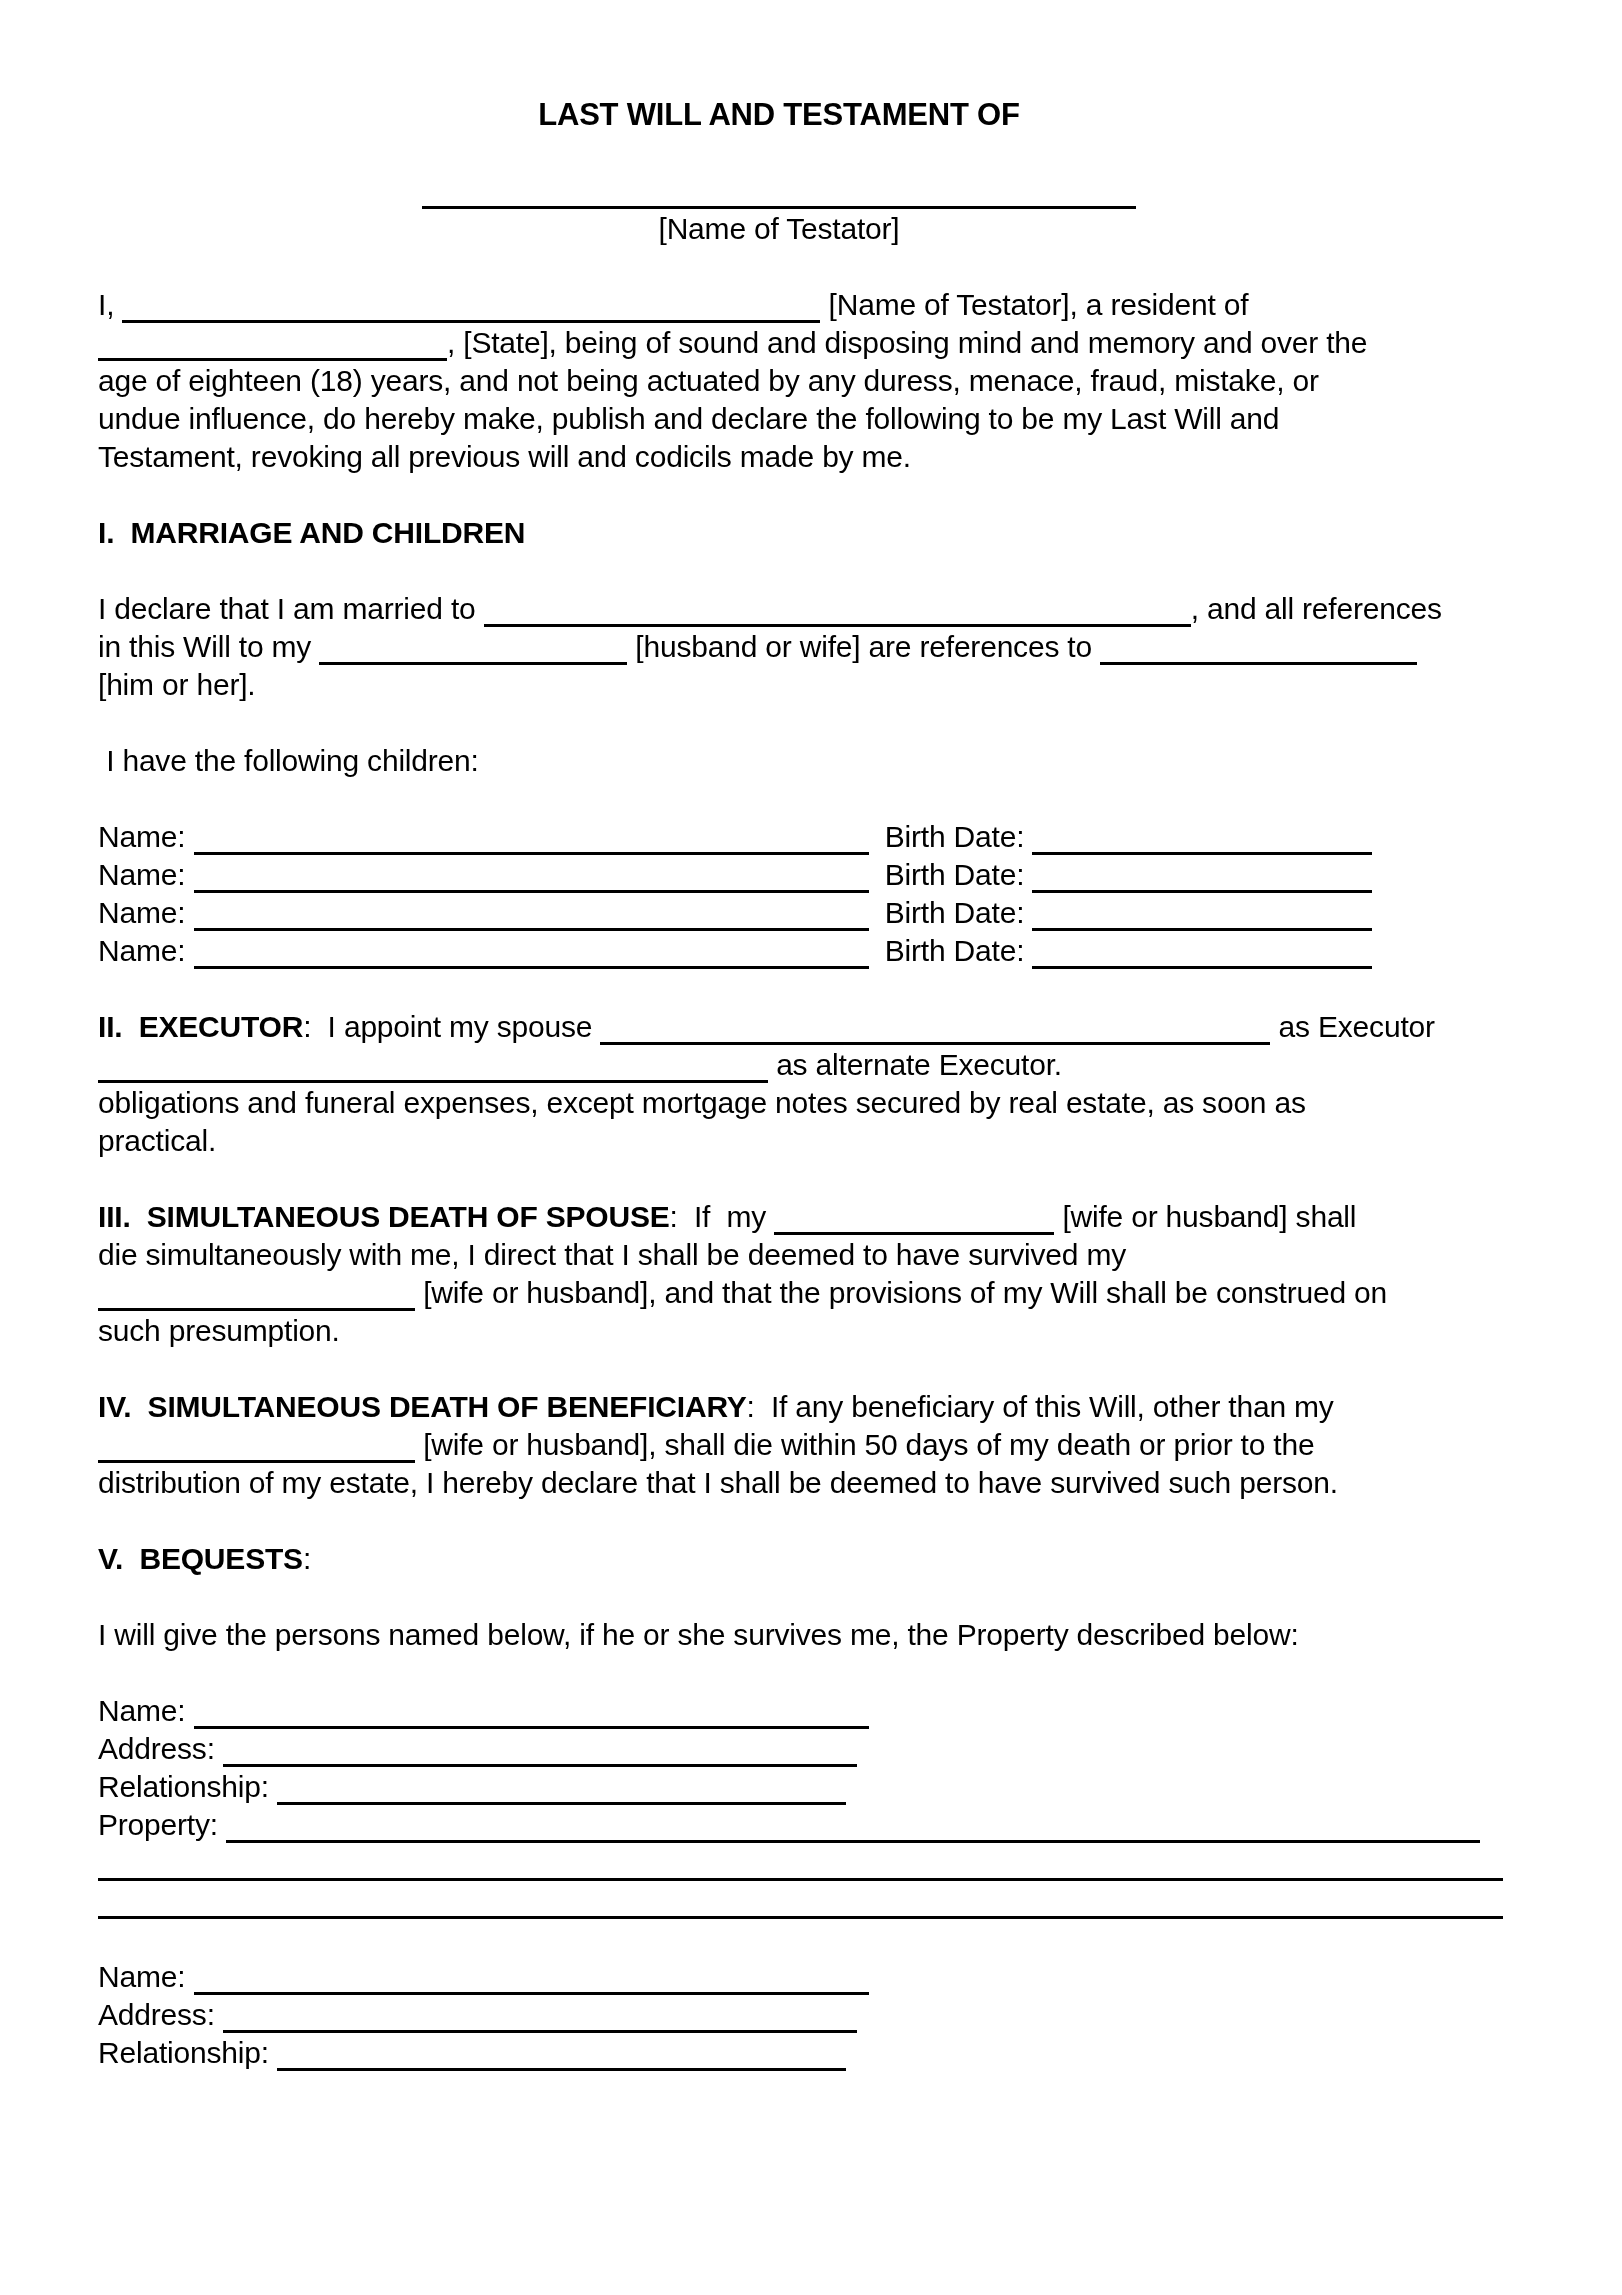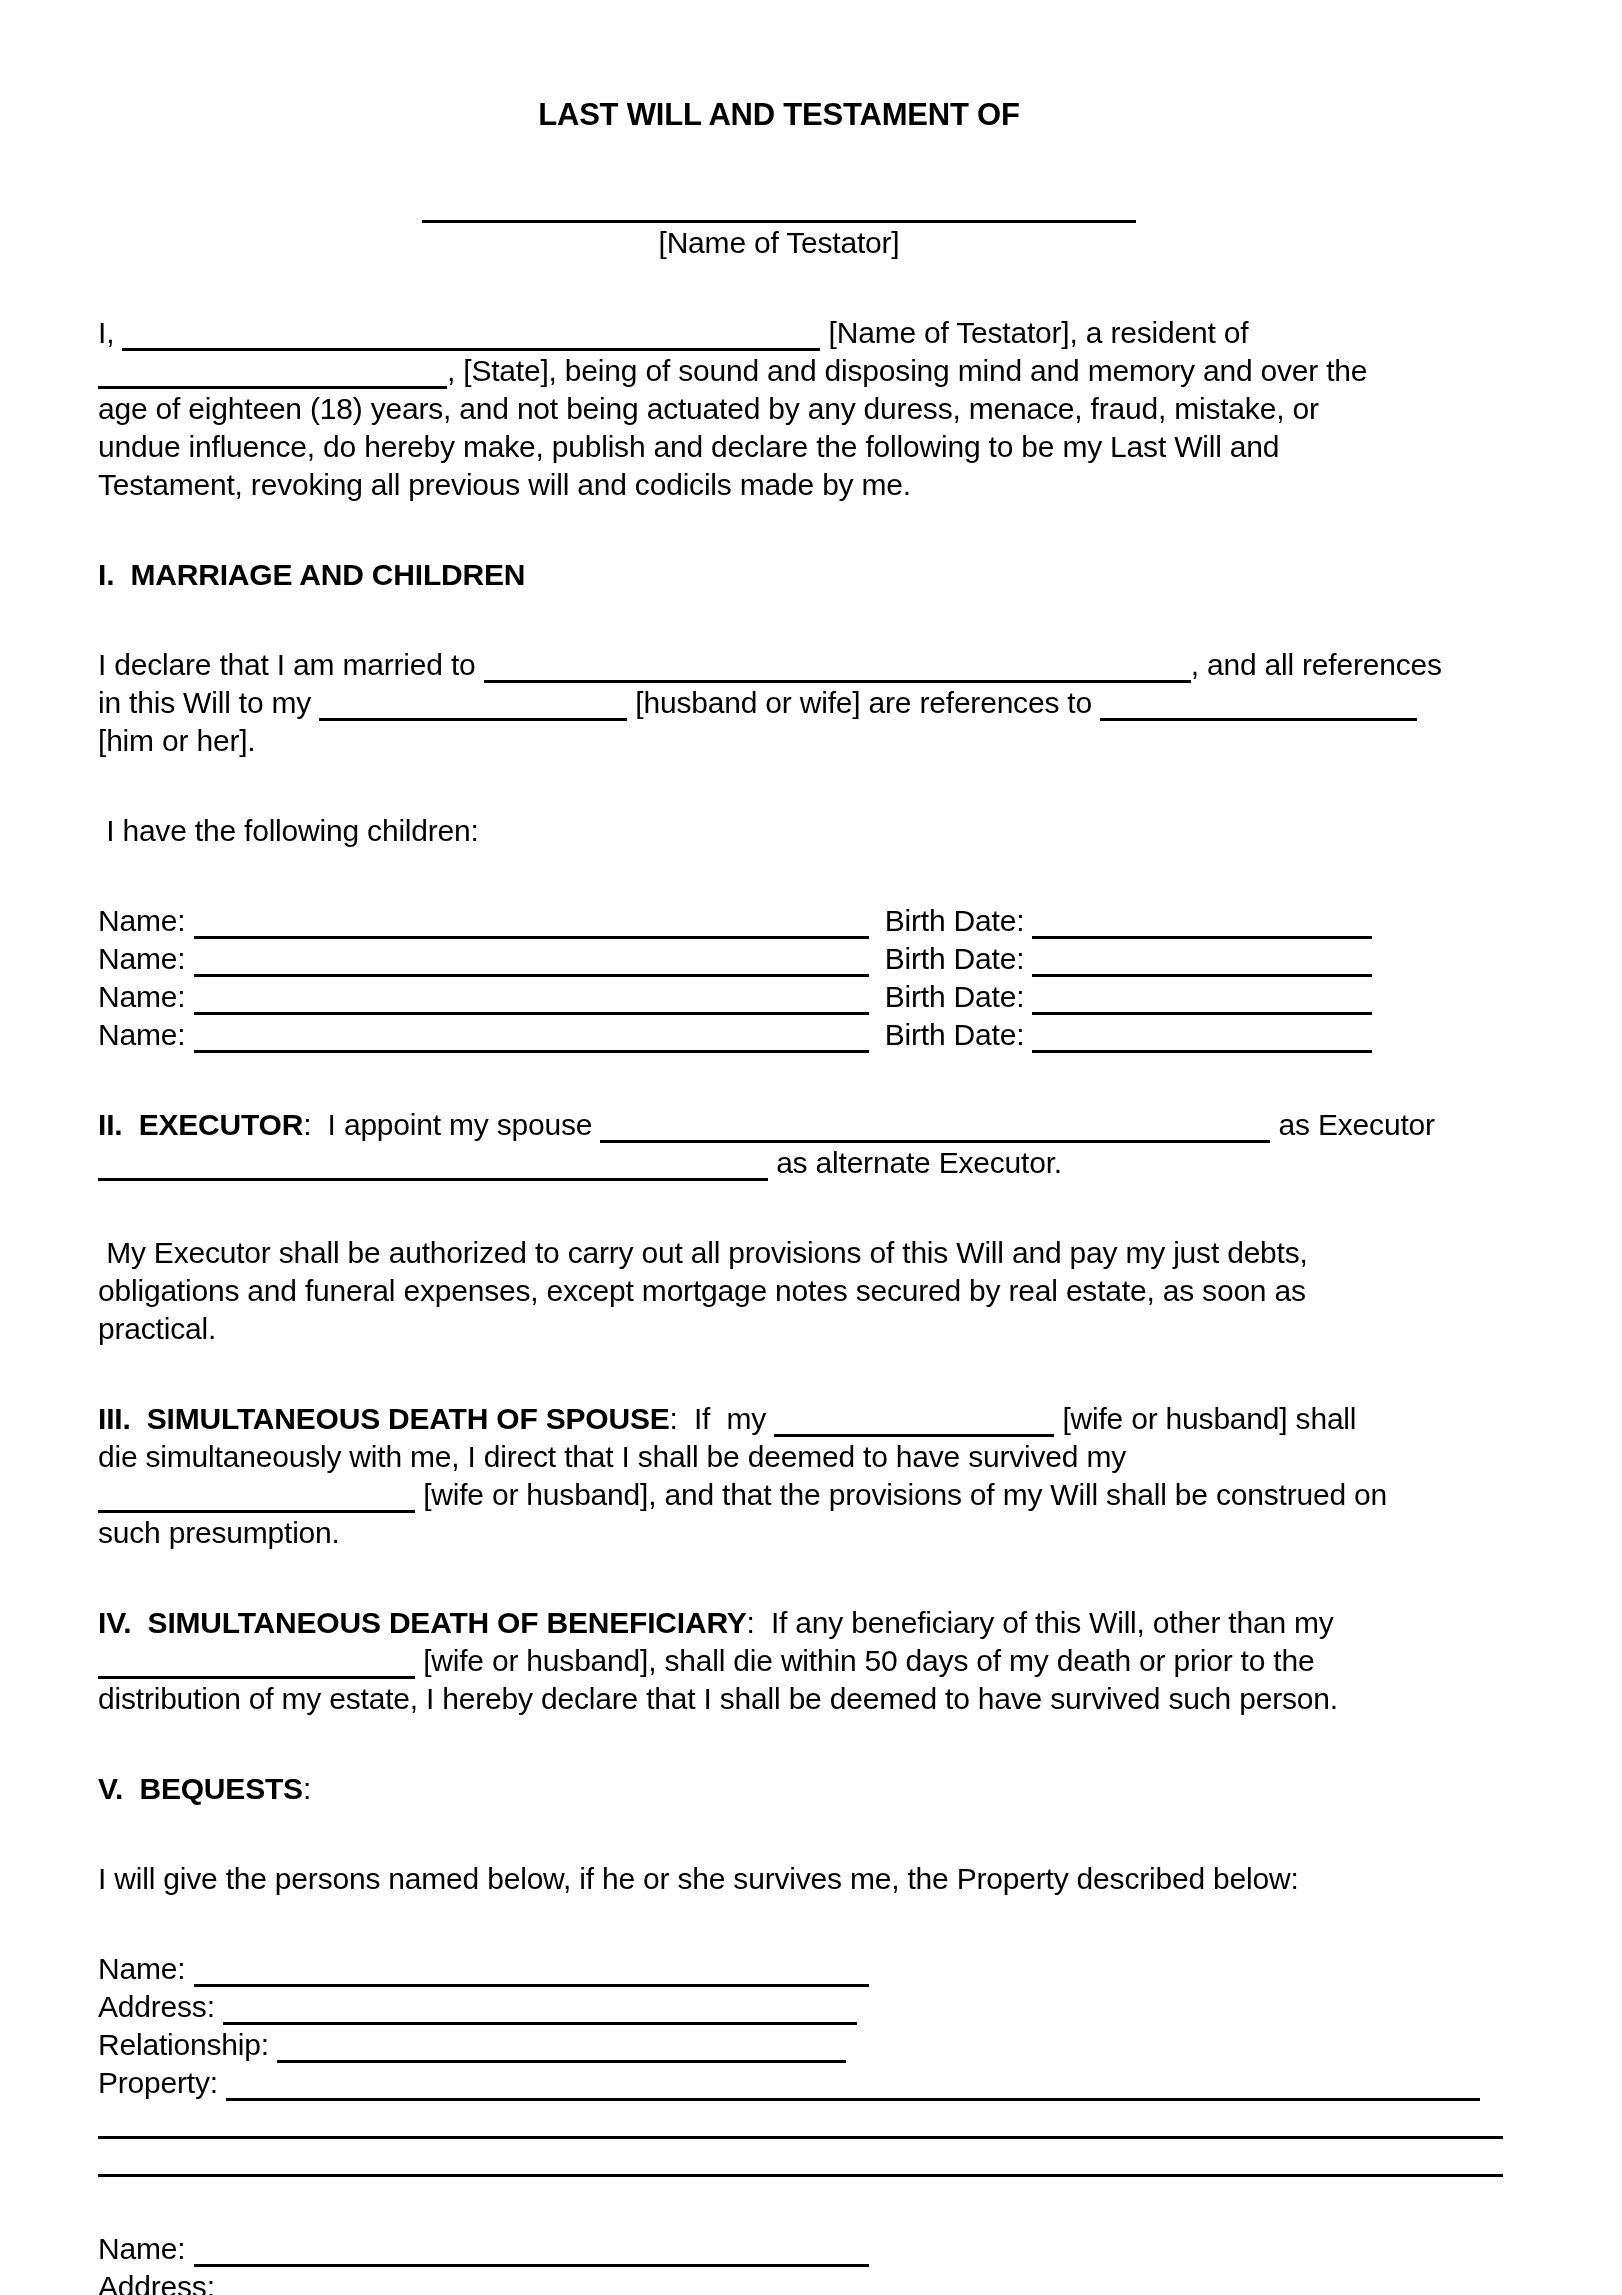--- a/index.html
+++ b/index.html
@@ -21,21 +21,21 @@
   }
   .line.center{text-align:center;}
   .line.title{font-size:31px;font-weight:bold;}
   .b{font-weight:bold;}
   .blank{
     display:inline-block;
     height:11px;
     border-bottom:3.7px solid #000000;
     vertical-align:-8.3px;
   }
-  .gap1{margin-top:52px;}
+  .gap1{margin-top:38px;}
 </style>
 </head>
 <body>
 
 <div class="page">
 
   <div class="line title center">LAST WILL AND TESTAMENT OF</div>
 
   <div class="line center gap1"><span class="blank" id="title-blank" style="width: 714px;"></span></div>
 
@@ -51,21 +51,20 @@
       <div class="line gap1"><span>I declare that I am married to </span><span class="blank" style="width: 707px;"></span><span>, and all references</span></div>
       <div class="line"><span>in this Will to my </span><span class="blank" style="width: 308px;"></span><span> [husband or wife] are references to </span><span class="blank" style="width: 317px;"></span></div>
       <div class="line"><span>[him or her].</span></div>
       <div class="line gap1"><span> I have the following children:</span></div>
       <div class="line gap1"><span>Name: </span><span class="blank" style="width: 675px;"></span><span>  Birth Date: </span><span class="blank" style="width: 340px;"></span></div>
       <div class="line"><span>Name: </span><span class="blank" style="width: 675px;"></span><span>  Birth Date: </span><span class="blank" style="width: 340px;"></span></div>
       <div class="line"><span>Name: </span><span class="blank" style="width: 675px;"></span><span>  Birth Date: </span><span class="blank" style="width: 340px;"></span></div>
       <div class="line"><span>Name: </span><span class="blank" style="width: 675px;"></span><span>  Birth Date: </span><span class="blank" style="width: 340px;"></span></div>
       <div class="line gap1"><span class="b">II.  EXECUTOR</span><span>:  I appoint my spouse </span><span class="blank" style="width: 670px;"></span><span> as Executor</span></div>
       <div class="line"><span class="blank" style="width: 670px;"></span><span> as alternate Executor.</span></div>
-      <div class="line gap1"><span> My Executor shall be authorized to carry out all provisions of this Will and pay my just debts,</span></div>
       <div class="line"><span>obligations and funeral expenses, except mortgage notes secured by real estate, as soon as</span></div>
       <div class="line"><span>practical.</span></div>
       <div class="line gap1"><span class="b">III.  SIMULTANEOUS DEATH OF SPOUSE</span><span>:  If  my </span><span class="blank" style="width: 280px;"></span><span> [wife or husband] shall</span></div>
       <div class="line"><span>die simultaneously with me, I direct that I shall be deemed to have survived my</span></div>
       <div class="line"><span class="blank" style="width: 317px;"></span><span> [wife or husband], and that the provisions of my Will shall be construed on</span></div>
       <div class="line"><span>such presumption.</span></div>
       <div class="line gap1"><span class="b">IV.  SIMULTANEOUS DEATH OF BENEFICIARY</span><span>:  If any beneficiary of this Will, other than my</span></div>
       <div class="line"><span class="blank" style="width: 317px;"></span><span> [wife or husband], shall die within 50 days of my death or prior to the</span></div>
       <div class="line"><span>distribution of my estate, I hereby declare that I shall be deemed to have survived such person.</span></div>
       <div class="line gap1"><span class="b">V.  BEQUESTS</span><span>:</span></div>

